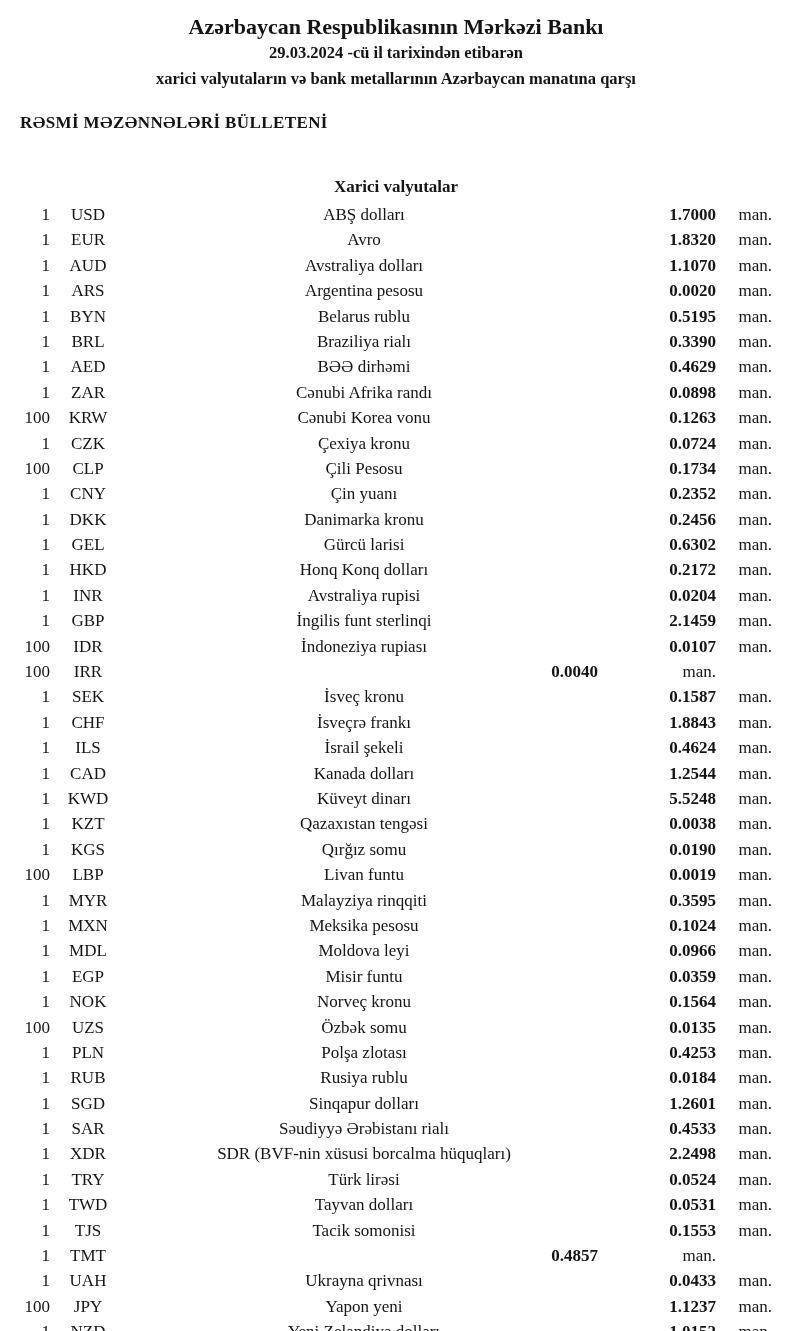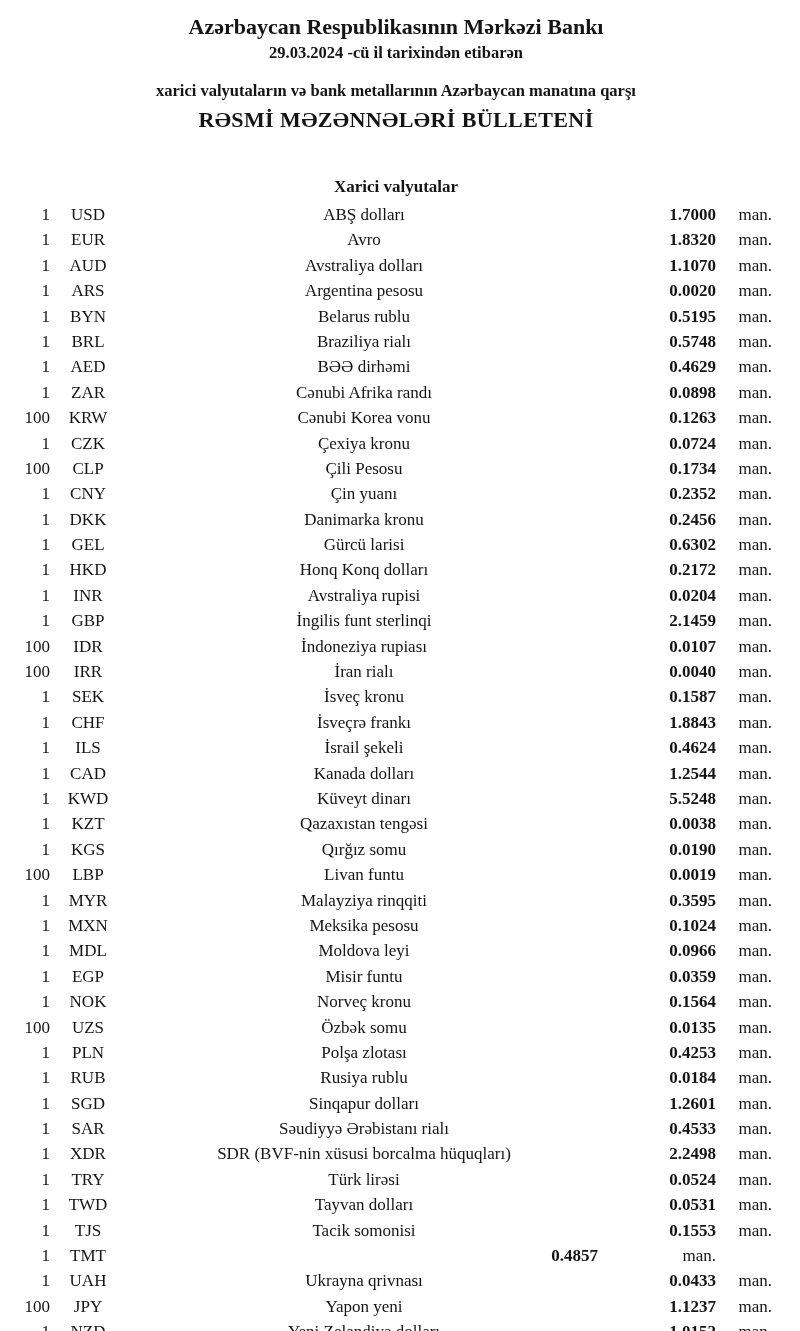--- a/index.html
+++ b/index.html
@@ -29,27 +29,27 @@
   .doc-date {
     text-align: center;
     font-weight: bold;
     font-size: 16.5px;
     margin-top: 3px;
   }
   .doc-sub {
     text-align: center;
     font-weight: bold;
     font-size: 16.5px;
-    margin-top: 18px;
+    margin-top: 6px;
   }
   .doc-bulletin {
-    text-align: center;
-    font-weight: bold;
-    font-size: 22px;
-    margin-top: 6px;
+    text-align: left;
+    font-weight: bold;
+    font-size: 17px;
+    margin-top: 24px;
     letter-spacing: 0.4px;
   }
   .section-title {
     text-align: center;
     font-weight: bold;
     font-size: 17px;
     margin-top: 44px;
     margin-bottom: 5px;
   }
   .rows {
@@ -132,21 +132,21 @@
     <span class="code">BYN</span>
     <span class="name">Belarus rublu</span>
     <span class="rate">0.5195</span>
     <span class="unit">man.</span>
   </div>
 
   <div class="row">
     <span class="qty">1</span>
     <span class="code">BRL</span>
     <span class="name">Braziliya rialı</span>
-    <span class="rate">0.5748</span>
+    <span class="rate">0.3390</span>
     <span class="unit">man.</span>
   </div>
 
   <div class="row">
     <span class="qty">1</span>
     <span class="code">AED</span>
     <span class="name">BƏƏ dirhəmi</span>
     <span class="rate">0.4629</span>
     <span class="unit">man.</span>
   </div>
@@ -235,21 +235,20 @@
     <span class="qty">100</span>
     <span class="code">IDR</span>
     <span class="name">İndoneziya rupiası</span>
     <span class="rate">0.0107</span>
     <span class="unit">man.</span>
   </div>
 
   <div class="row">
     <span class="qty">100</span>
     <span class="code">IRR</span>
-    <span class="name">İran rialı</span>
     <span class="rate">0.0040</span>
     <span class="unit">man.</span>
   </div>
 
   <div class="row">
     <span class="qty">1</span>
     <span class="code">SEK</span>
     <span class="name">İsveç kronu</span>
     <span class="rate">0.1587</span>
     <span class="unit">man.</span>

